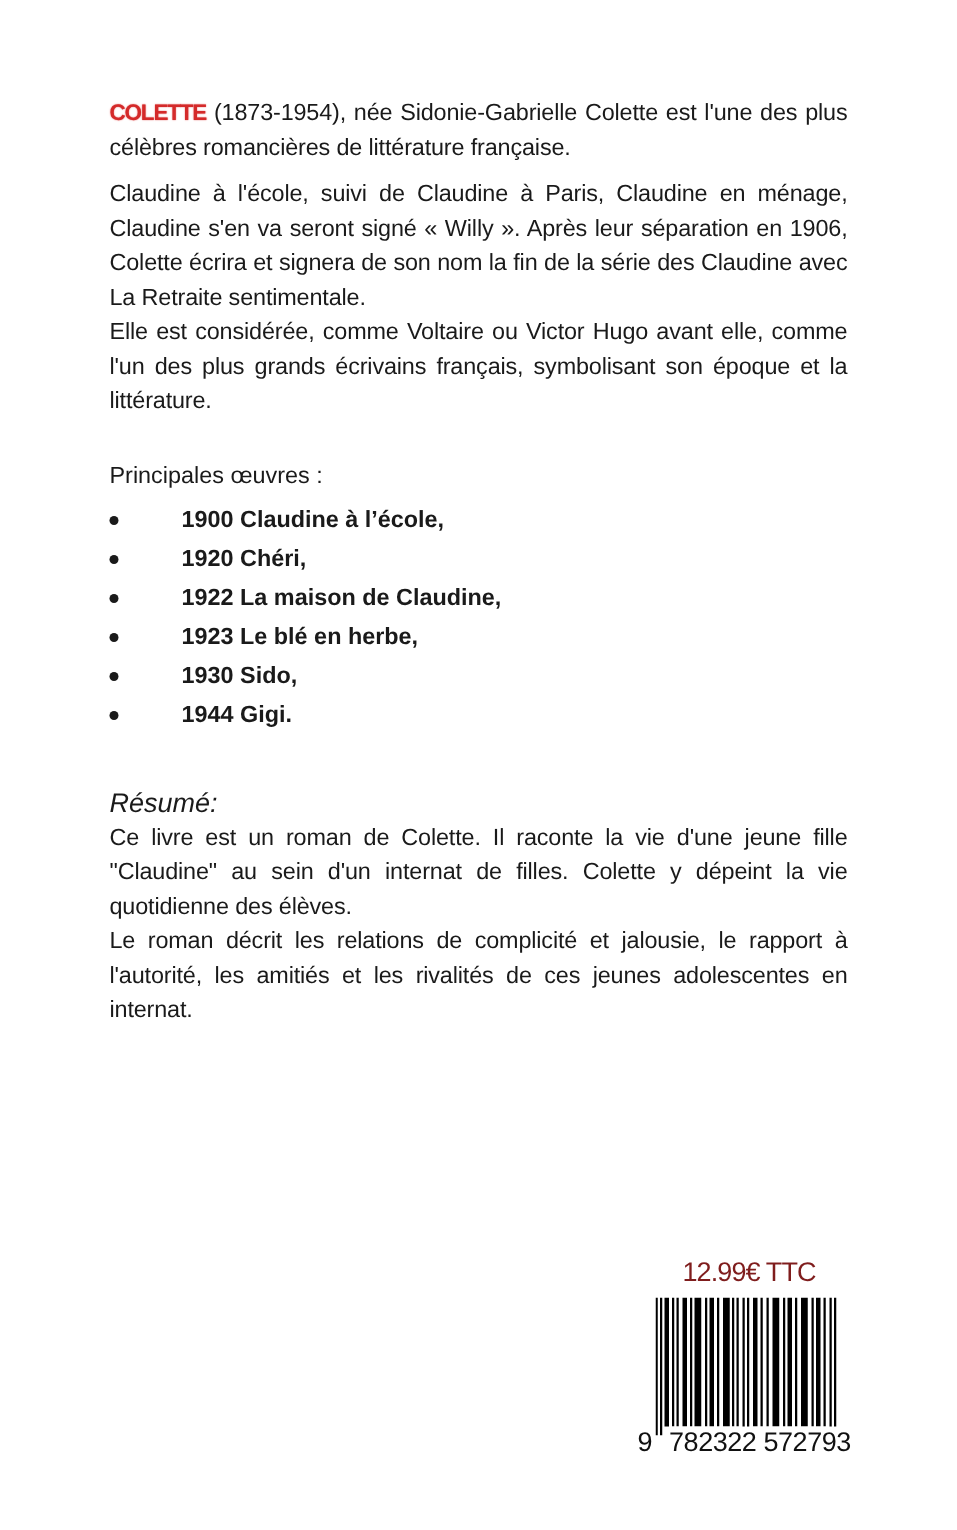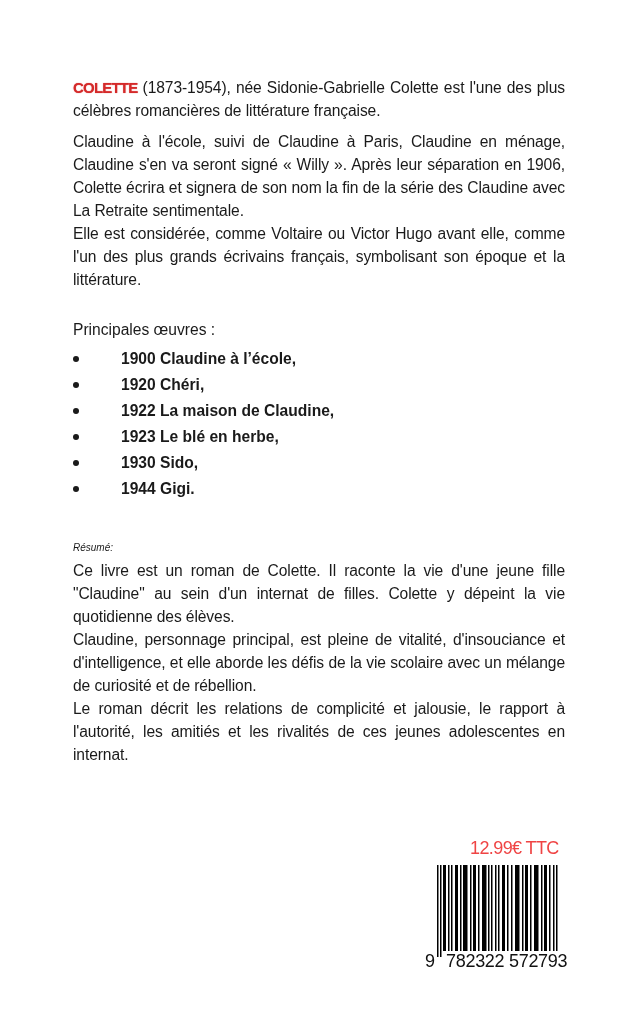--- a/index.html
+++ b/index.html
@@ -1,28 +1,28 @@
 <!DOCTYPE html>
 <html><head>
 <meta charset="utf-8">
 <style>
   html, body { margin:0; padding:0; background:#ffffff; }
   body { width:638px; height:1020px; position:relative; overflow:hidden;
          font-family:"Liberation Sans", sans-serif; color:#1a1a1a; }
-  .page { position:absolute; left:73px; top:76px; width:492px; }
+  .page { position:absolute; left:73px; top:64px; width:492px; }
   .p { font-size:15.6px; line-height:23px; margin:0; text-align:justify; letter-spacing:-0.1px; }
   .gap { height:8px; }
   .brand { font-family:"Liberation Sans", sans-serif; font-weight:bold; color:#d42a2a;
            letter-spacing:-0.8px; font-size:15px; text-shadow:0 0 1px #e05050; }
   .heading { font-weight:normal; font-size:15.6px; line-height:23px; margin-top:27px; }
   ul.works { list-style:none; margin:5px 0 0 0; padding:0; }
   ul.works li { position:relative; font-size:15.6px; line-height:26px; padding-left:48px;font-weight:bold; }
   ul.works li .bullet { position:absolute; left:0; top:10px; width:6px; height:6px; border-radius:50%; background:#1a1a1a; }
-  .resume-label { font-style:italic; font-size:10px; line-height:23px; margin-top:34px; }
-  .price { position:absolute; left:455px; top:838px; font-size:18px; letter-spacing:-0.6px; color:#ef4444;margin-left:15px; }
+  .resume-label { font-style:italic; font-size:18px; line-height:23px; margin-top:34px; }
+  .price { position:absolute; left:455px; top:838px; font-size:18px; letter-spacing:-0.6px; color:#7f1d1d; }
   .barcode { position:absolute; left:437px; top:865px; width:121px; height:92px; }
   .bc-digits { position:absolute; top:951px; font-size:18px; color:#111; background:#fff; letter-spacing:0.2px; }
 </style>
 </head>
 <body>
 
 <div class="page">
   <p class="p"><span class="brand">COLETTE</span><span> (1873-1954), née Sidonie-Gabrielle Colette est l'une des plus célèbres romancières de littérature française.</span></p>
   <div class="gap"></div>
   <p class="p">Claudine à l'école, suivi de Claudine à Paris, Claudine en ménage, Claudine s'en va seront signé « Willy ». Après leur séparation en 1906, Colette écrira et signera de son nom la fin de la série des Claudine avec La Retraite sentimentale.</p>
@@ -33,21 +33,20 @@
     <li><span class="bullet"></span><span>1900 Claudine à l’école,</span></li>
     <li><span class="bullet"></span><span>1920 Chéri,</span></li>
     <li><span class="bullet"></span><span>1922 La maison de Claudine,</span></li>
     <li><span class="bullet"></span><span>1923 Le blé en herbe,</span></li>
     <li><span class="bullet"></span><span>1930 Sido,</span></li>
     <li><span class="bullet"></span><span>1944 Gigi.</span></li>
   </ul>
 
   <div class="resume-label">Résumé:</div>
   <p class="p">Ce livre est un roman de Colette. Il raconte la vie d'une jeune fille "Claudine" au sein d'un internat de filles. Colette y dépeint la vie quotidienne des élèves.</p>
-  <p class="p">Claudine, personnage principal, est pleine de vitalité, d'insouciance et d'intelligence, et elle aborde les défis de la vie scolaire avec un mélange de curiosité et de rébellion.</p>
   <p class="p">Le roman décrit les relations de complicité et jalousie, le rapport à l'autorité, les amitiés et les rivalités de ces jeunes adolescentes en internat.</p>
 </div>
 
 <div class="price">12.99€ TTC</div>
 
 <svg class="barcode" viewBox="0 0 121 92" preserveAspectRatio="none">
   <g fill="#000">
     <rect x="0" y="0" width="1.5" height="92"></rect>
     <rect x="3" y="0" width="1.5" height="92"></rect>
     <rect x="6" y="0" width="3" height="86"></rect>

